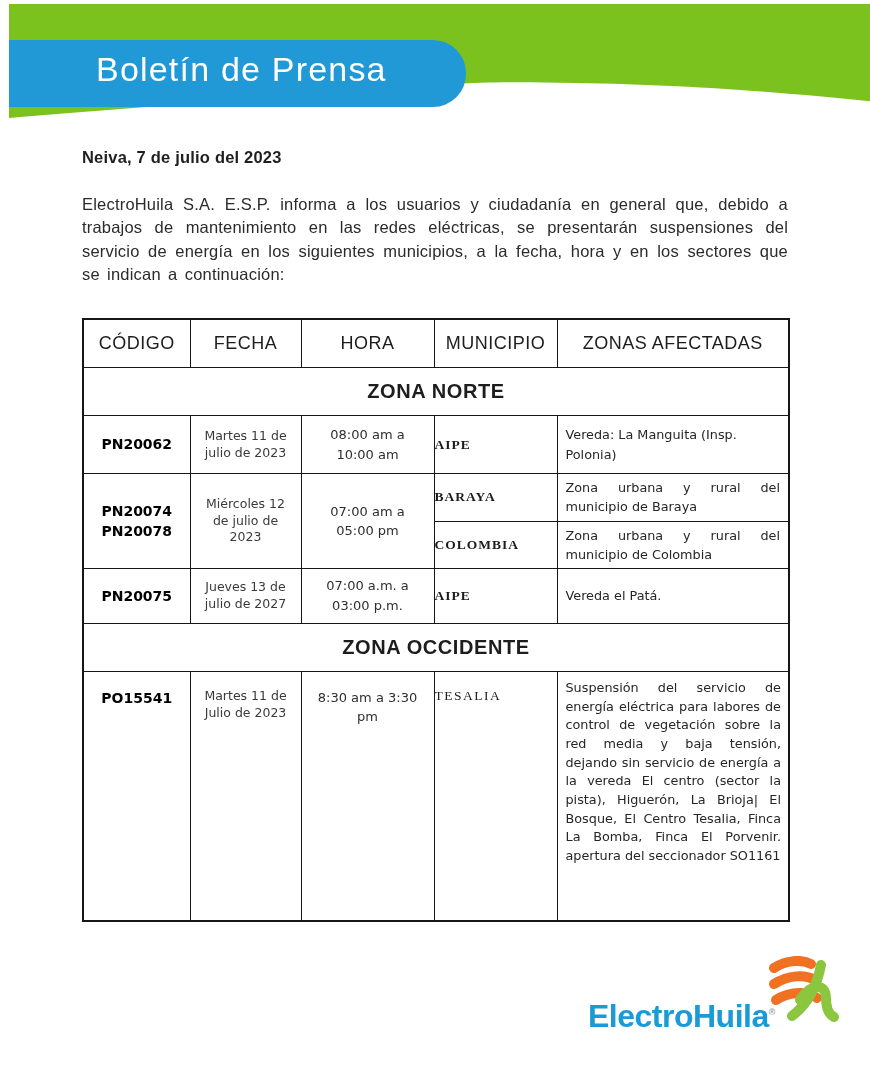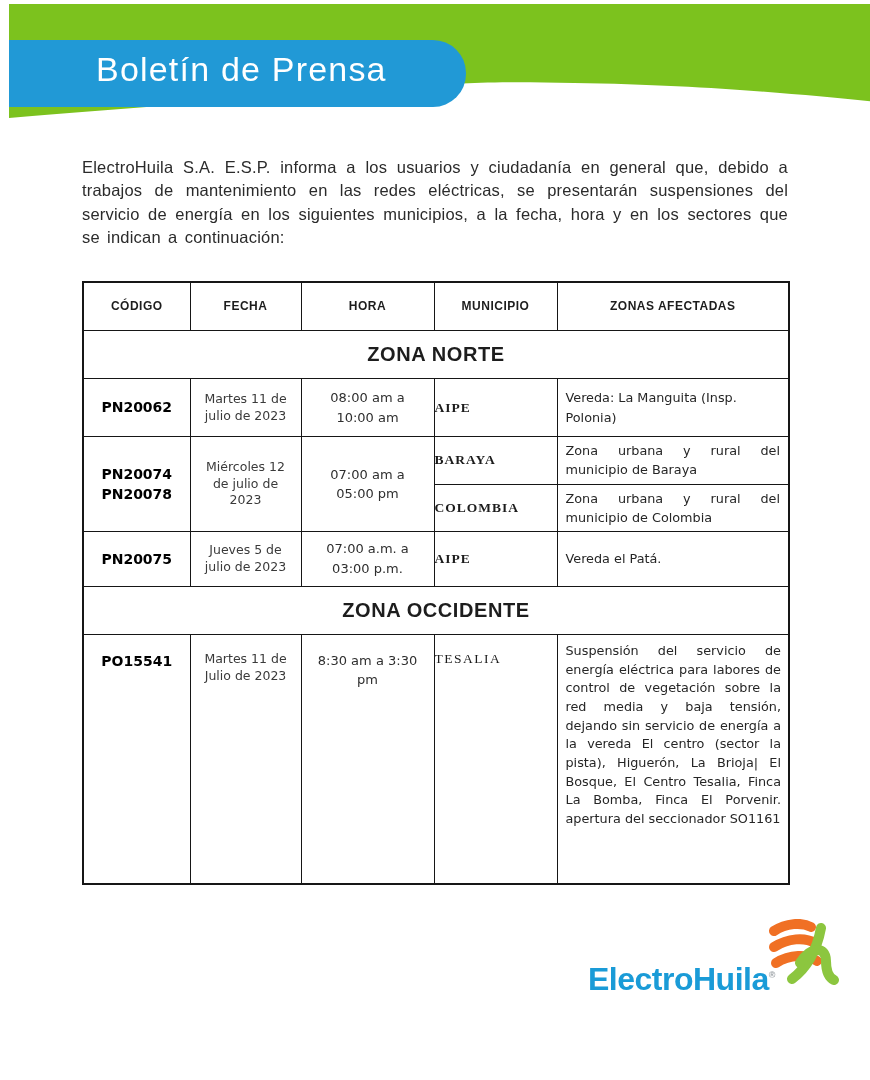--- a/index.html
+++ b/index.html
@@ -53,22 +53,22 @@
     table-layout: fixed;
     width: 706px;
     border: 2px solid #161616;
   }
   table.outages th, table.outages td {
     border: 1.5px solid #161616;
     vertical-align: middle;
     overflow: hidden;
   }
   th.col-h {
-    font-size: 12px;
-    font-weight: bold;
+    font-size: 18px;
+    font-weight: normal;
     letter-spacing: 0.5px;
     text-align: center;
     color: #1d1d1d;
   }
   td.section {
     font-size: 20px;
     font-weight: bold;
     letter-spacing: 0.6px;
     text-align: center;
     color: #1d1d1d;
@@ -154,20 +154,21 @@
                C515,82 475,82 448,84
                C360,90 235,99 150,106
                C100,110 45,114 0,118 Z"></path>
       <rect fill="#2199d6" x="-40" y="40" width="497" height="67" rx="33"></rect>
     </svg>
     <div class="banner-title">Boletín de Prensa</div>
   </header>
 
   <main class="content">
 
+    <p class="date-line">Neiva, 7 de julio del 2023</p>
 
     <p class="intro">ElectroHuila S.A. E.S.P. informa a los usuarios y ciudadanía en general que, debido a trabajos de mantenimiento en las redes eléctricas, se presentarán suspensiones del servicio de energía en los siguientes municipios, a la fecha, hora y en los sectores que se indican a continuación:</p>
 
     <table class="outages">
       <colgroup>
         <col style="width:107px">
           <col style="width:111px">
           <col style="width:133px">
           <col style="width:123px">
           <col style="width:232px">
@@ -202,21 +203,21 @@
           <td class="muni">BARAYA</td>
           <td class="zonas justify">Zona urbana y rural del municipio de Baraya</td>
         </tr>
         <tr style="height:45px">
           <td class="muni">COLOMBIA</td>
           <td class="zonas justify">Zona urbana y rural del municipio de Colombia</td>
         </tr>
 
         <tr style="height:55px">
           <td class="code">PN20075</td>
-          <td class="fecha">Jueves 5 de julio de 2023</td>
+          <td class="fecha">Jueves 13 de julio de 2027</td>
           <td class="hora">07:00 a.m. a 03:00 p.m.</td>
           <td class="muni">AIPE</td>
           <td class="zonas">Vereda el Patá.</td>
         </tr>
 
         <tr style="height:48px">
           <td class="section" colspan="5">ZONA OCCIDENTE</td>
         </tr>
 
         <tr class="last-row" style="height:250px">

